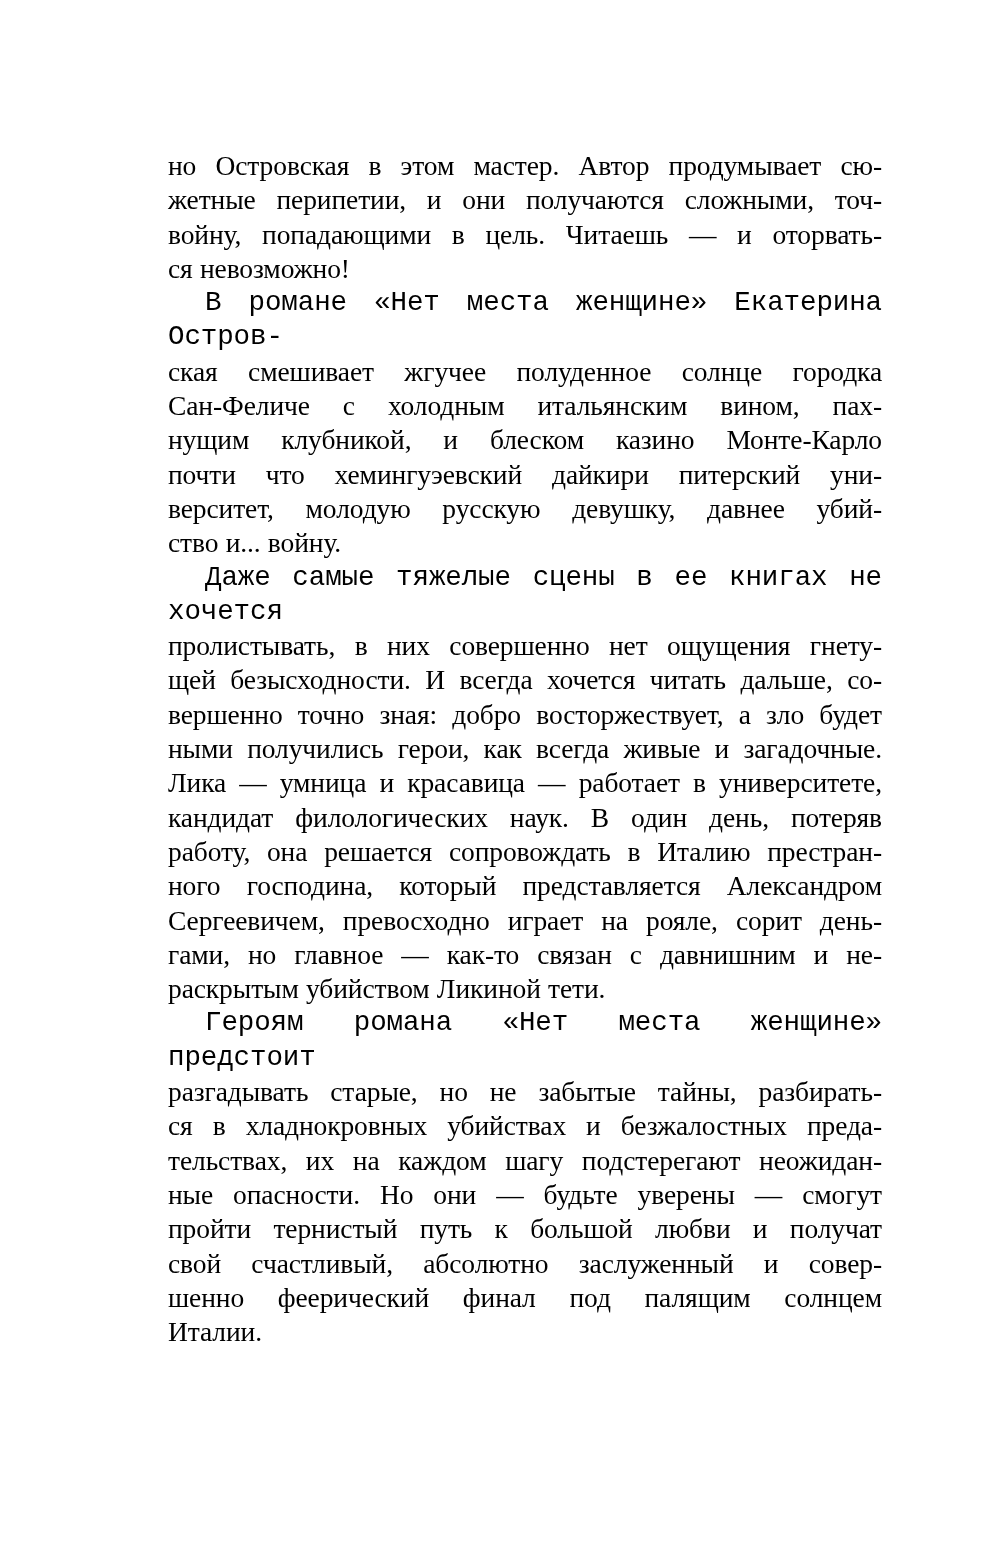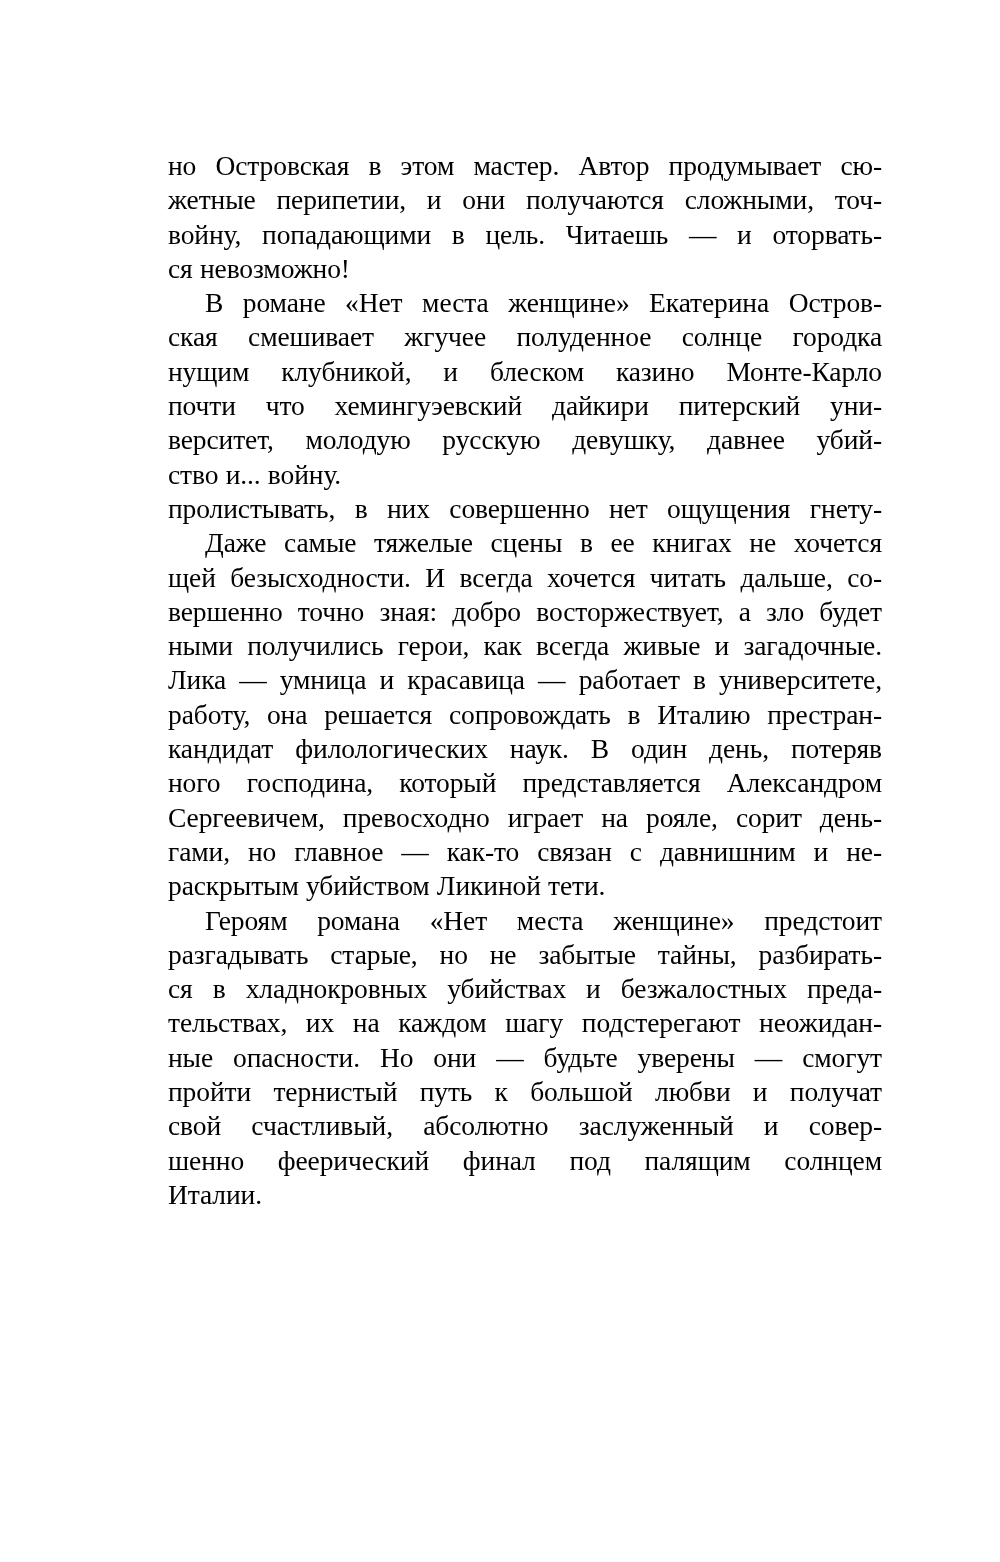--- a/index.html
+++ b/index.html
@@ -36,50 +36,52 @@
     text-align-last: justify;
     -moz-text-align-last: justify;
   }
   .line.last {
     text-align: left;
     text-align-last: left;
     -moz-text-align-last: left;
   }
   .line.indent {
     text-indent: 37px;
+    font-family: Liberation Mono, monospace;
   }
 </style>
 </head>
 <body>
 
 <div class="page">
   <div class="text-block">
       <div class="paragraph">
         <div class="line">но Островская в этом мастер. Автор продумывает сю-</div>
         <div class="line">жетные перипетии, и они получаются сложными, точ-</div>
         <div class="line">войну, попадающими в цель. Читаешь — и оторвать-</div>
         <div class="line last">ся невозможно!</div>
       </div>
       <div class="paragraph">
         <div class="line indent">В романе «Нет места женщине» Екатерина Остров-</div>
         <div class="line">ская смешивает жгучее полуденное солнце городка</div>
+        <div class="line">Сан-Феличе с холодным итальянским вином, пах-</div>
         <div class="line">нущим клубникой, и блеском казино Монте-Карло</div>
         <div class="line">почти что хемингуэевский дайкири питерский уни-</div>
         <div class="line">верситет, молодую русскую девушку, давнее убий-</div>
         <div class="line last">ство и... войну.</div>
       </div>
       <div class="paragraph">
+        <div class="line indent">Даже самые тяжелые сцены в ее книгах не хочется</div>
         <div class="line">пролистывать, в них совершенно нет ощущения гнету-</div>
-        <div class="line indent">Даже самые тяжелые сцены в ее книгах не хочется</div>
         <div class="line">щей безысходности. И всегда хочется читать дальше, со-</div>
         <div class="line">вершенно точно зная: добро восторжествует, а зло будет</div>
         <div class="line">ными получились герои, как всегда живые и загадочные.</div>
         <div class="line">Лика — умница и красавица — работает в университете,</div>
+        <div class="line">кандидат филологических наук. В один день, потеряв</div>
         <div class="line">работу, она решается сопровождать в Италию престран-</div>
-        <div class="line">кандидат филологических наук. В один день, потеряв</div>
         <div class="line">ного господина, который представляется Александром</div>
         <div class="line">Сергеевичем, превосходно играет на рояле, сорит день-</div>
         <div class="line">гами, но главное — как-то связан с давнишним и не-</div>
         <div class="line last">раскрытым убийством Ликиной тети.</div>
       </div>
       <div class="paragraph">
         <div class="line indent">Героям романа «Нет места женщине» предстоит</div>
         <div class="line">разгадывать старые, но не забытые тайны, разбирать-</div>
         <div class="line">ся в хладнокровных убийствах и безжалостных преда-</div>
         <div class="line">тельствах, их на каждом шагу подстерегают неожидан-</div>

